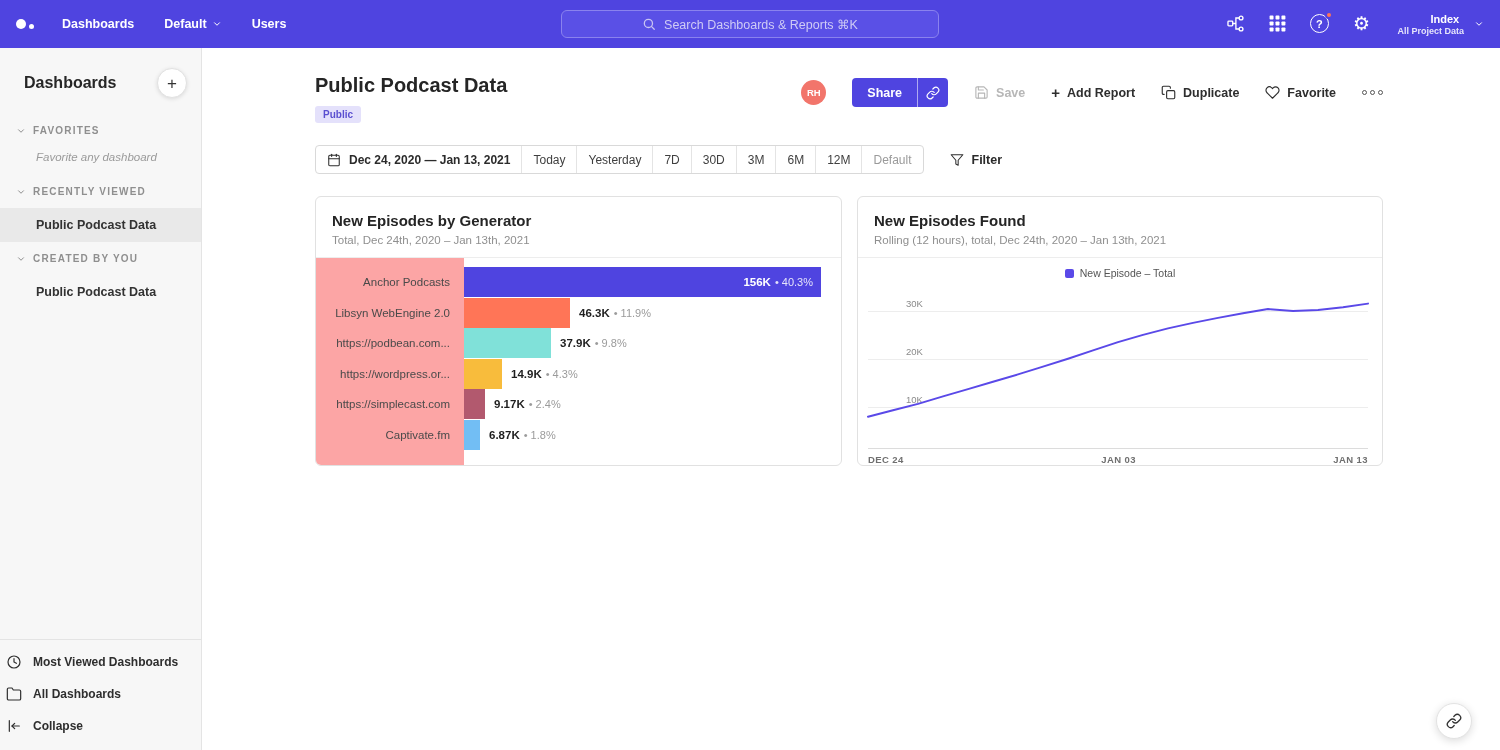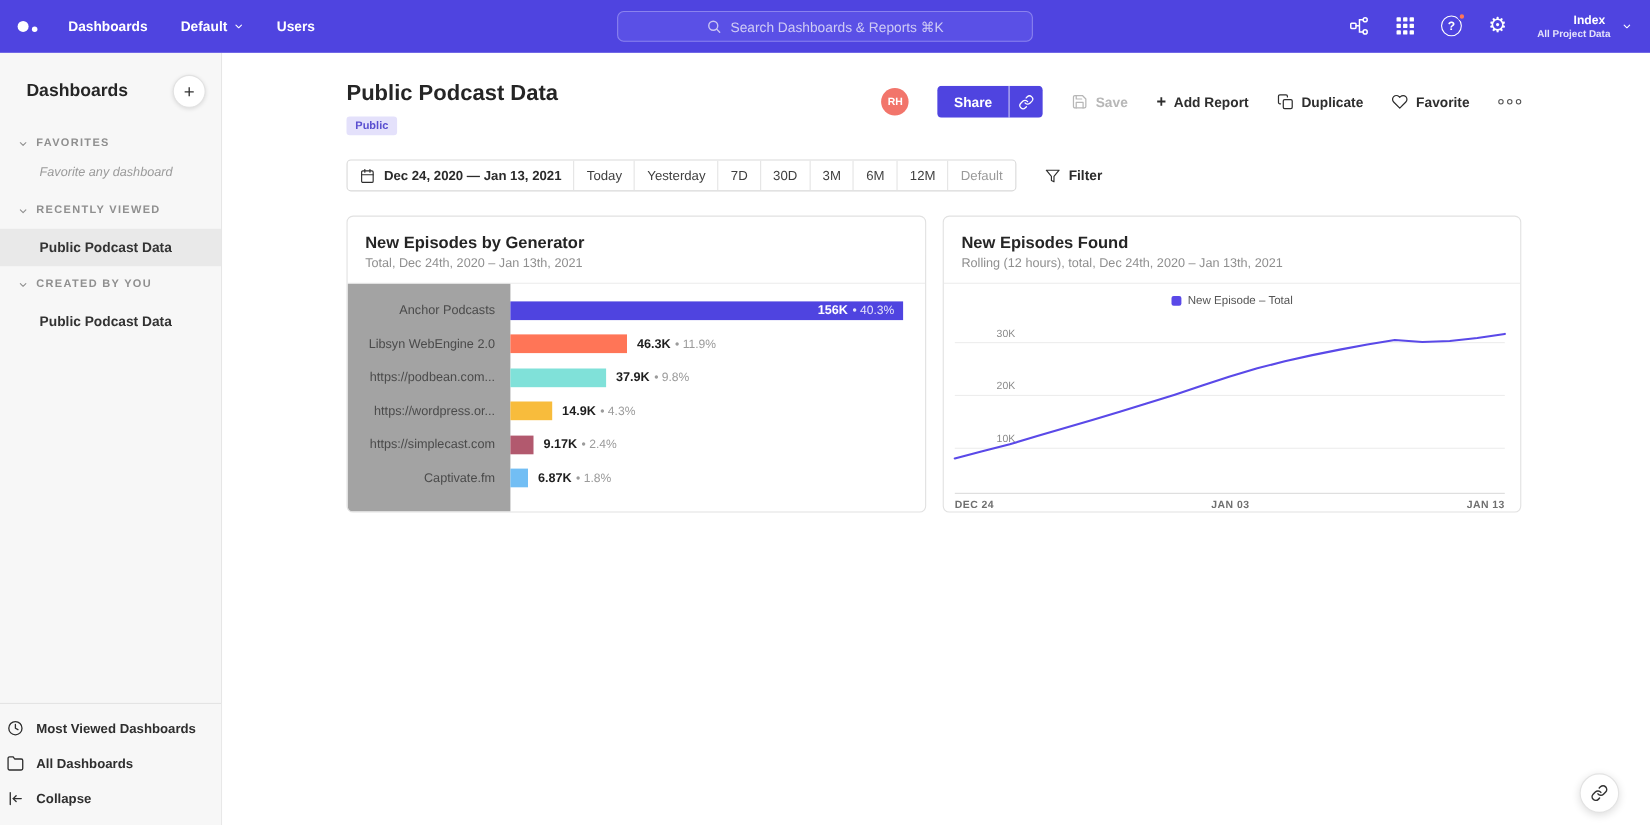--- a/index.html
+++ b/index.html
@@ -78,25 +78,25 @@
   .cards { display: flex; gap: 15px; margin-top: 22px; }
   .card { background: #fff; border: 1px solid #E1E1E1; border-radius: 6px; height: 270px; display: flex; flex-direction: column; overflow: hidden; }
   .card.c1 { width: 527px; }
   .card.c2 { width: 526px; }
   .card-h { padding: 15px 16px 11px; border-bottom: 1px solid #EDEDED; }
   .card-title { font-size: 15px; font-weight: 700; color: #252525; }
   .card-sub { font-size: 11.5px; color: #8f8f8f; margin-top: 5px; }
 
   
   .hbar-body { flex: 1; display: flex; }
-  .hbar-labels { width: 148px; flex-shrink: 0; background: #a3a3a3; padding-top: 9px; }
+  .hbar-labels { width: 148px; flex-shrink: 0; background: #fca5a5; padding-top: 9px; }
   .bar-label { height: 30.5px; display: flex; align-items: center; justify-content: flex-end; padding-right: 14px; font-size: 11.5px; color: #4a4a4a; white-space: nowrap; }
   .hbar-rows { flex: 1; padding-top: 9px; }
   .bar-row { height: 30.5px; display: flex; align-items: center; }
-  .bar { height: 17px; display: flex; align-items: center; justify-content: flex-end; padding-right: 8px; flex-shrink: 0; }
+  .bar { height: 30px; display: flex; align-items: center; justify-content: flex-end; padding-right: 8px; flex-shrink: 0; }
   .bar-val { font-size: 11.5px; font-weight: 700; color: #1e1e1e; margin-left: 9px; white-space: nowrap; }
   .bar-val.inside { color: #fff; margin-left: 0; }
   .bar-pct { font-size: 11px; color: #9B9B9B; margin-left: 4px; white-space: nowrap; }
   .bar-pct.inside { color: rgba(255,255,255,0.85); }
 
   
   .legend { display: flex; align-items: center; justify-content: center; gap: 6px; margin-top: 9px; font-size: 10.5px; color: #555; }
   .swatch { width: 9px; height: 9px; border-radius: 2px; background: #5A49E8; display: inline-block; }
   .plot { position: relative; height: 168px; margin: 8px 14px 0 10px; border-bottom: 1px solid #DCDCDC; cursor: crosshair; }
   .gridline { position: absolute; left: 0; right: 0; height: 1px; background: #EDEDED; }

